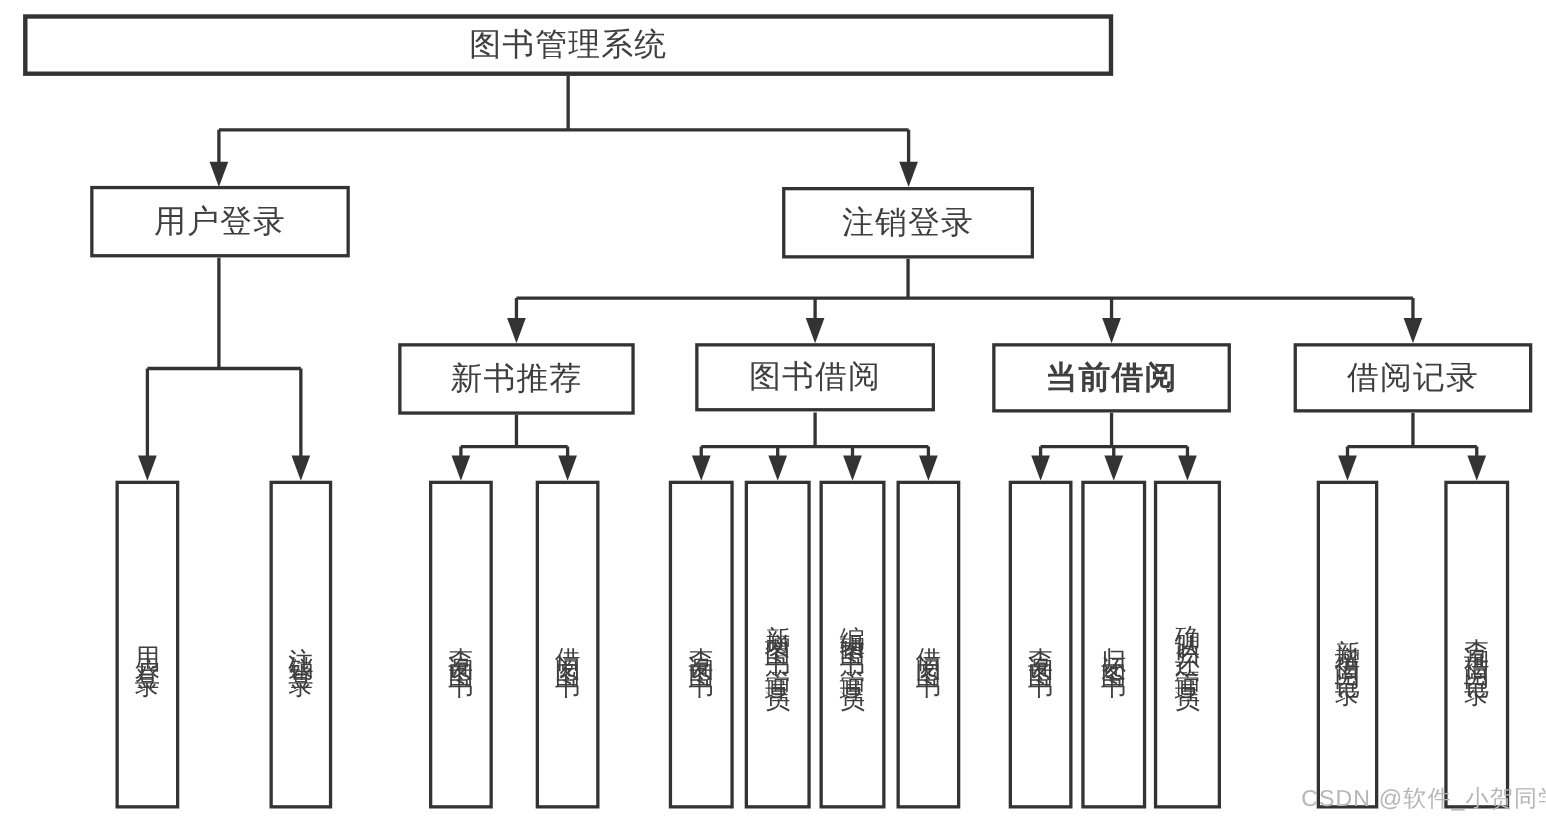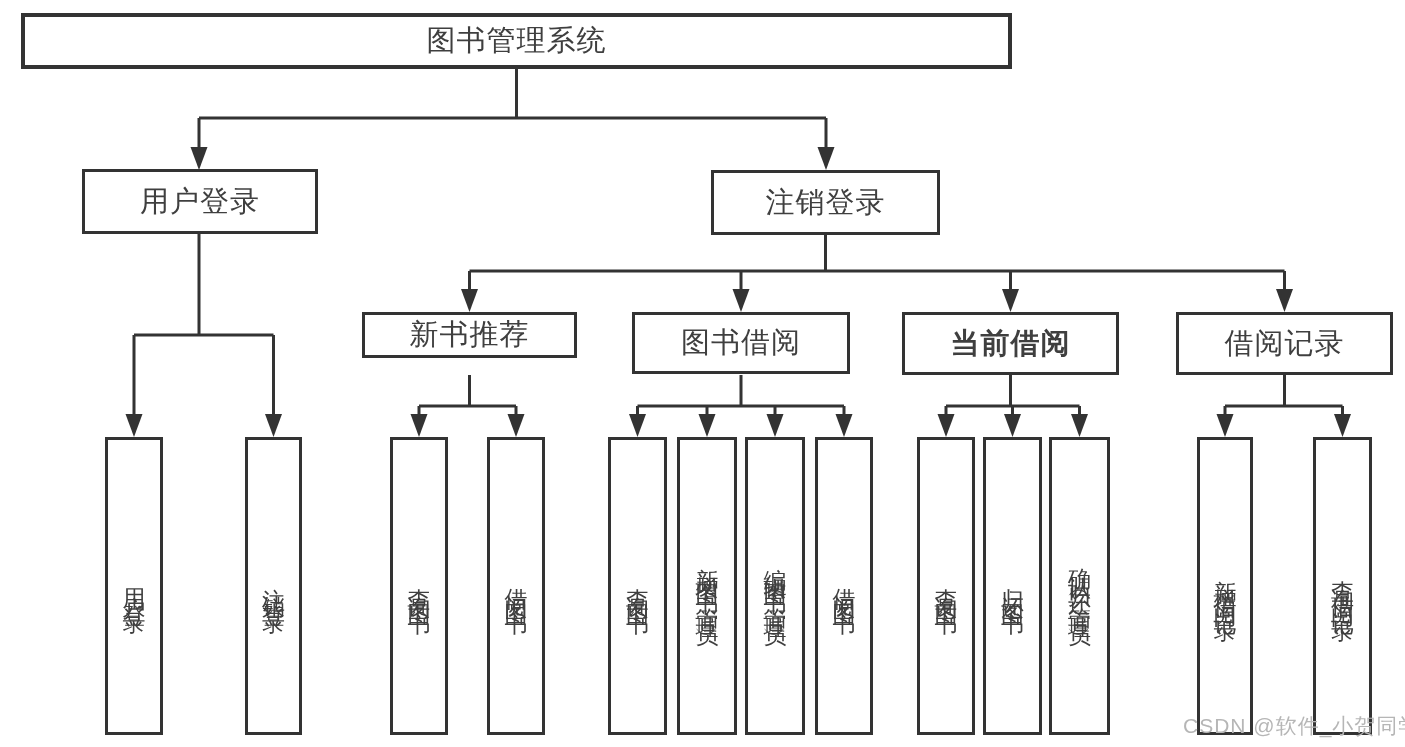--- a/index.html
+++ b/index.html
@@ -74,21 +74,21 @@
   <span class="label">图书管理系统</span>
 </div>
 
 <div class="node" style="left:82px;top:169px;width:236px;height:65px;">
   <span class="label">用户登录</span>
 </div>
 <div class="node" style="left:711px;top:170px;width:229px;height:65px;">
   <span class="label">注销登录</span>
 </div>
 
-<div class="node" style="left:362px;top:312px;width:215px;height:46px;">
+<div class="node" style="left:362px;top:312px;width:215px;height:65px;">
   <span class="label">新书推荐</span>
 </div>
 <div class="node" style="left:632px;top:312px;width:218px;height:62px;">
   <span class="label">图书借阅</span>
 </div>
 <div class="node" style="left:902px;top:312px;width:217px;height:63px;font-weight:bold;">
   <span class="label">当前借阅</span>
 </div>
 <div class="node" style="left:1176px;top:312px;width:217px;height:63px;">
   <span class="label">借阅记录</span>

